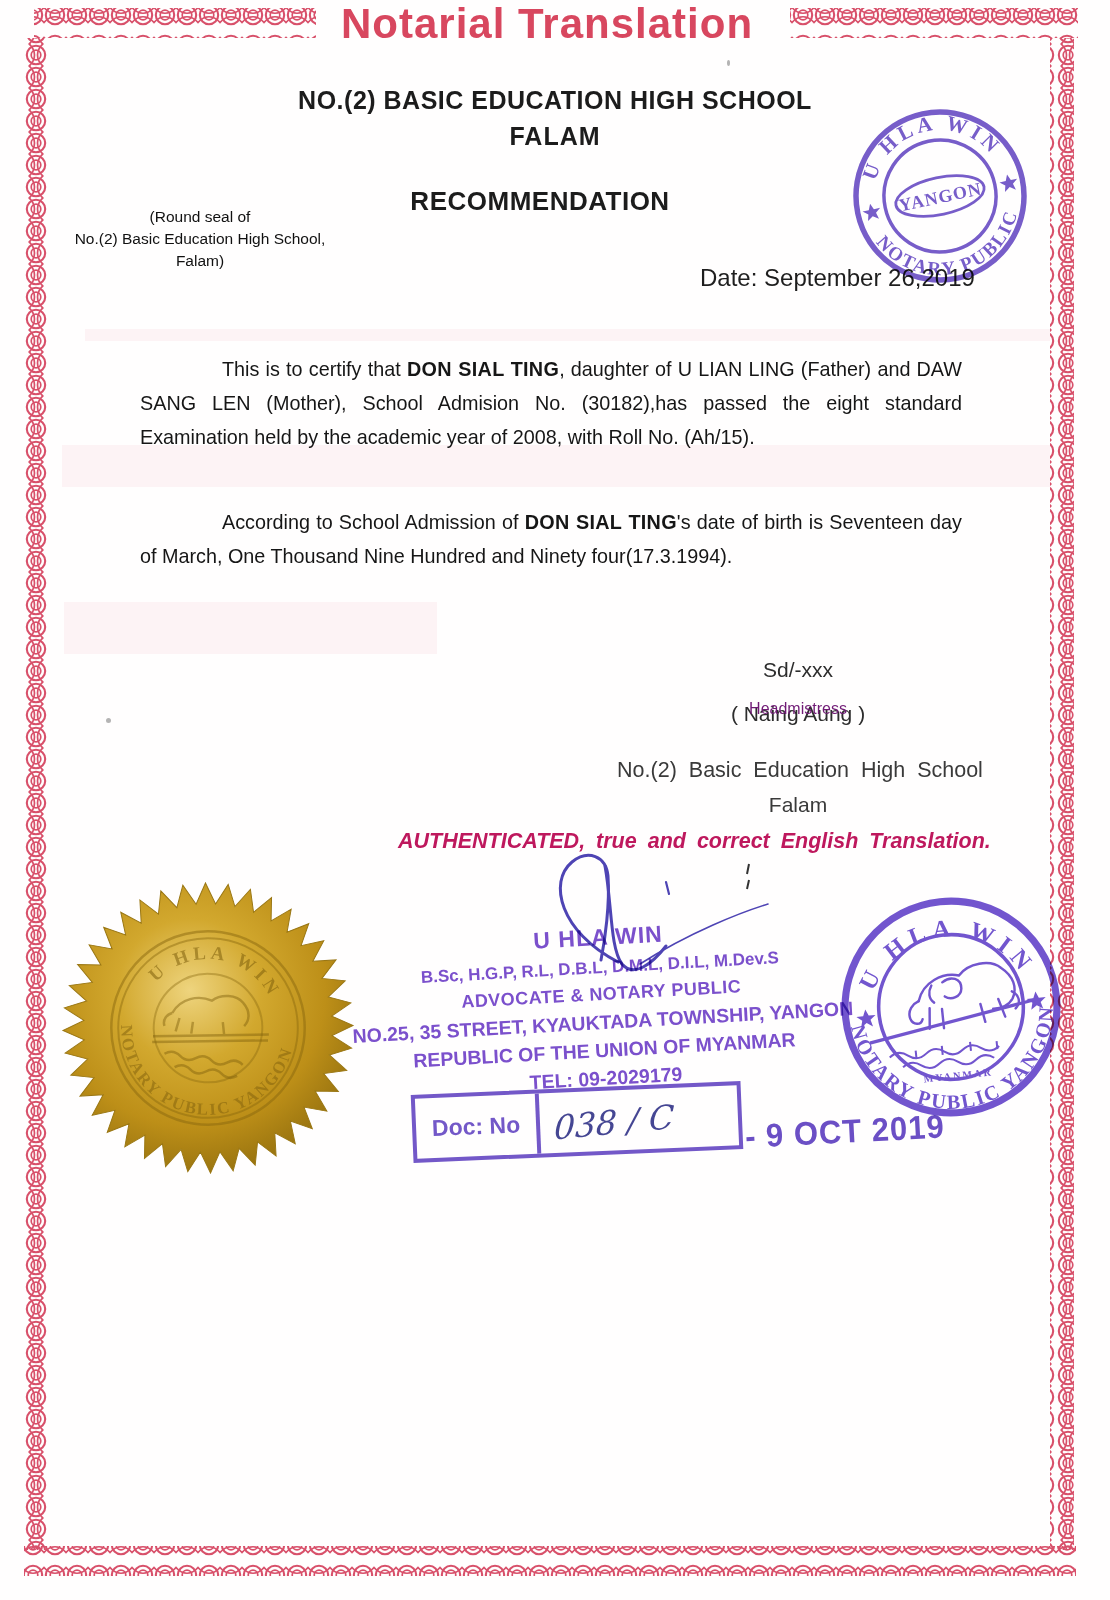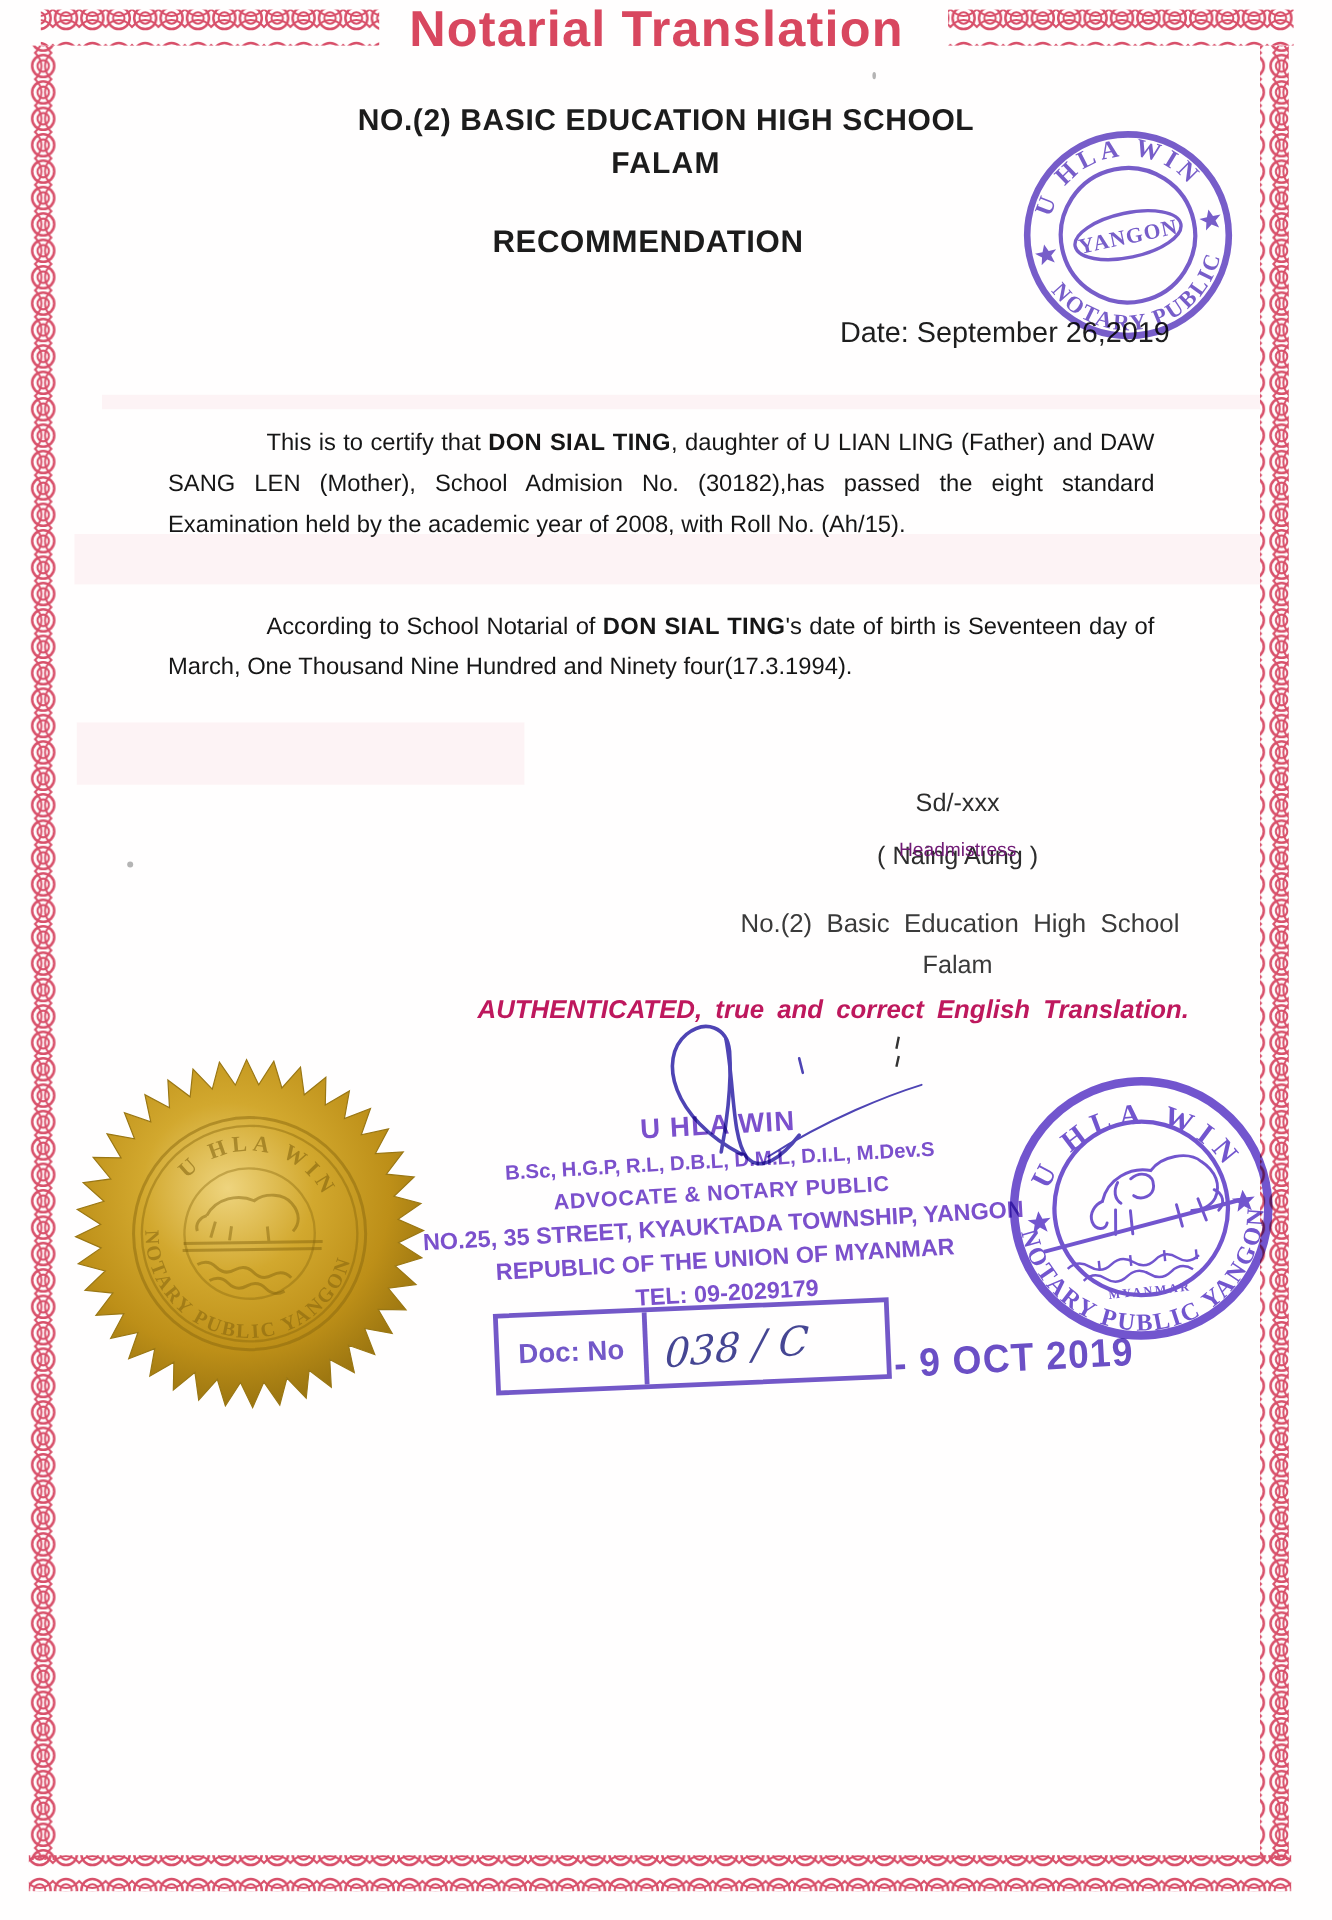--- a/index.html
+++ b/index.html
@@ -110,26 +110,31 @@
   <div class="abs band" style="left:64px;top:602px;width:373px;height:52px;"></div>
   <div class="abs speck" style="left:106px;top:718px;width:5px;height:5px;"></div>
   <div class="abs speck" style="left:727px;top:60px;width:3px;height:6px;"></div>
 
   <div class="abs banner-title">Notarial Translation</div>
 
   <div class="abs school-name">NO.(2) BASIC EDUCATION HIGH SCHOOL</div>
   <div class="abs school-place">FALAM</div>
   <div class="abs doc-type">RECOMMENDATION</div>
 
+  <div class="abs seal-note">
+    <div>(Round seal of</div>
+    <div>No.(2) Basic Education High School,</div>
+    <div>Falam)</div>
+  </div>
 
   <div class="abs date-line">Date: September 26,2019</div>
 
   <div class="abs para para1"><span>This is to certify that </span><b>DON SIAL TING</b><span>, daughter of U LIAN LING (Father) and DAW SANG LEN (Mother), School Admision No. (30182),has passed the eight standard Examination held by the academic year of 2008, with Roll No. (Ah/15).</span></div>
 
-  <div class="abs para para2"><span>According to School Notarial of </span><b>DON SIAL TING</b><span>'s date of birth is Seventeen day of March, One Thousand Nine Hundred and Ninety four(17.3.1994).</span></div>
+  <div class="abs para para2"><span>According to School Admission of </span><b>DON SIAL TING</b><span>'s date of birth is Seventeen day of March, One Thousand Nine Hundred and Ninety four(17.3.1994).</span></div>
 
   <div class="abs sig sd-line">Sd/-xxx</div>
   <div class="abs sig signer-name">( Naing Aung )</div>
   <div class="abs sig signer-title">Headmistress</div>
   <div class="signer-org">No.(2) Basic Education High School</div>
   <div class="abs sig signer-place">Falam</div>
 
   <div class="abs auth-line">AUTHENTICATED, true and correct English Translation.</div>
 
   <svg class="abs gold-seal" viewBox="0 0 300 300">

